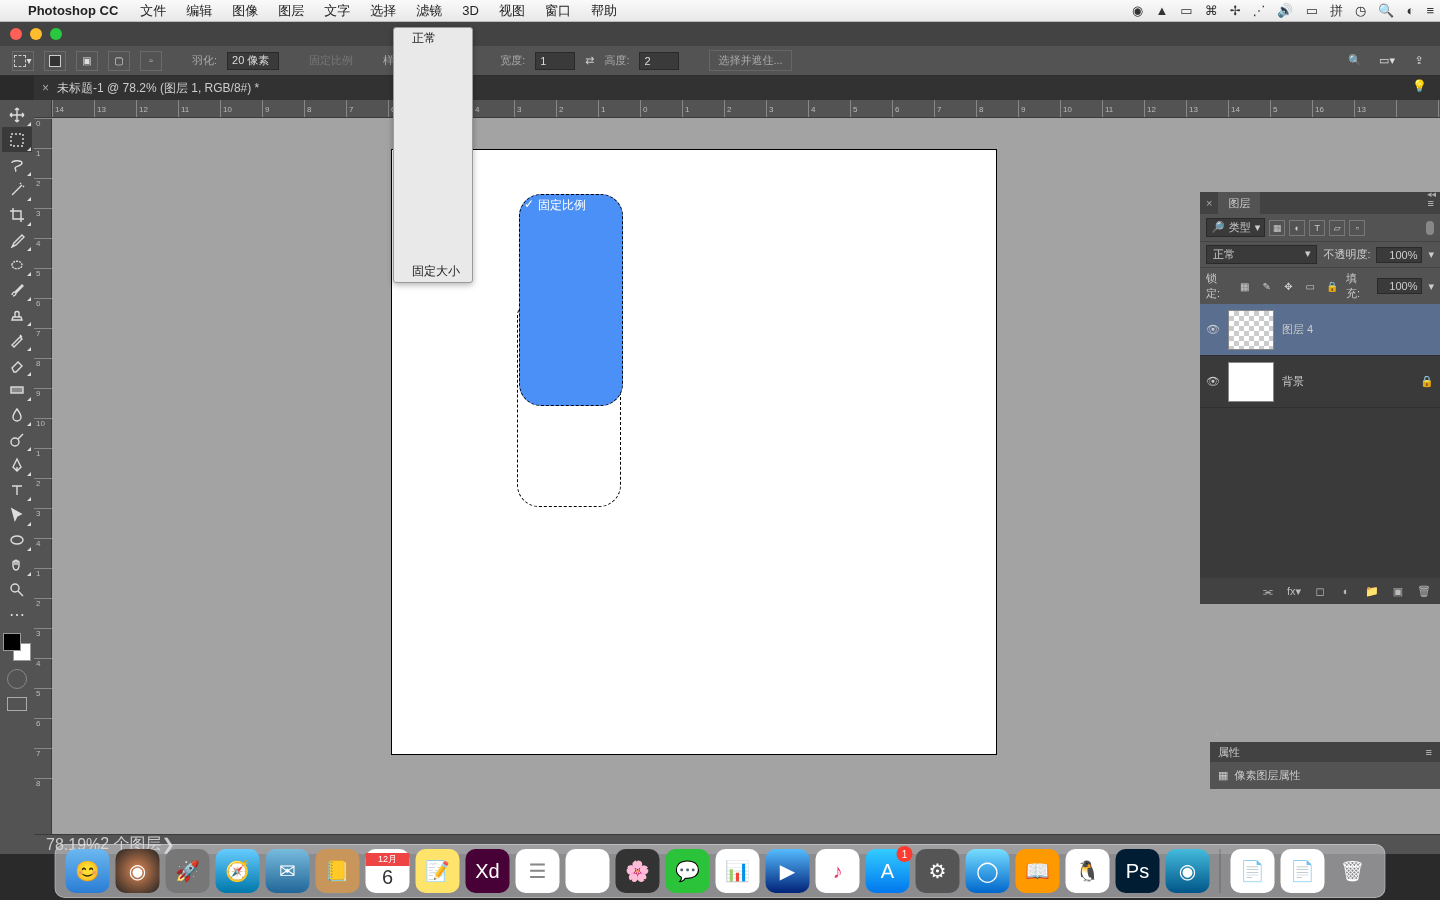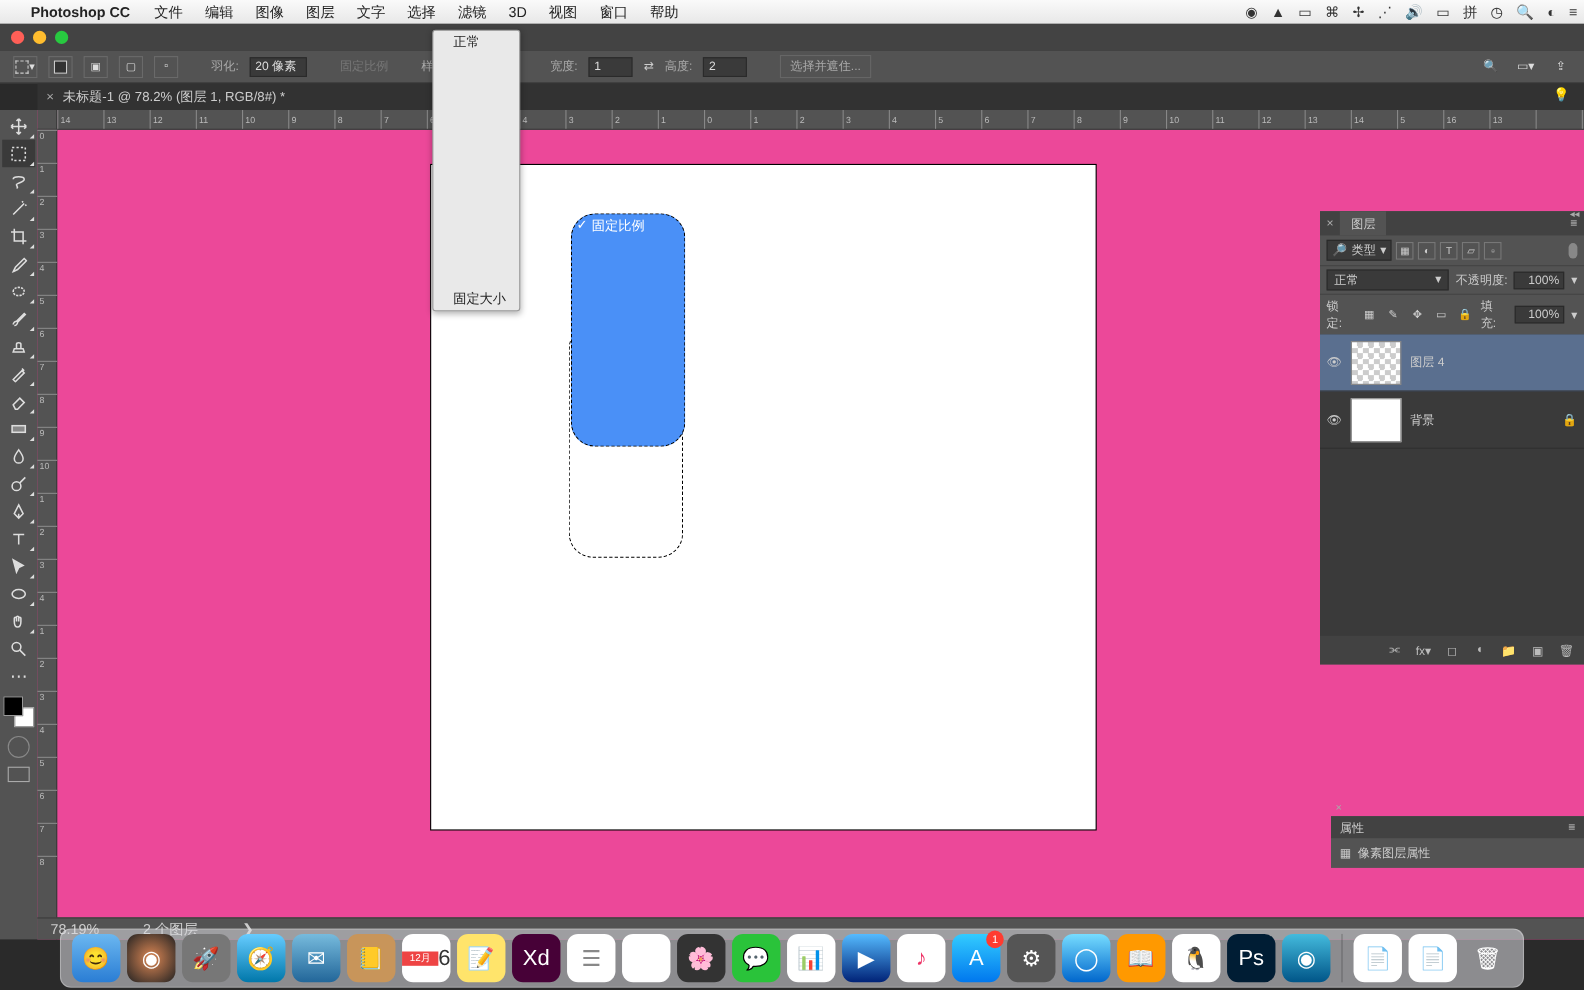--- a/index.html
+++ b/index.html
@@ -48,21 +48,21 @@
 .tool.active { background:#3a3a3a; }
 .tool svg { width:16px; height:16px; stroke:#ddd; fill:none; stroke-width:1.4; }
 .tool .tri { position:absolute; right:1px; bottom:1px; width:0; height:0; border-right:4px solid #ddd; border-top:4px solid transparent; }
 .swatches { margin-top:6px; position:relative; width:28px; height:28px; }
 .swatches .fg{position:absolute;left:0;top:0;width:18px;height:18px;background:#000;border:1px solid #999}
 .swatches .bg{position:absolute;right:0;bottom:0;width:18px;height:18px;background:#fff;border:1px solid #999}
 .qm{margin-top:8px;width:20px;height:20px;border:1px solid #888;border-radius:50%}
 .scrn{margin-top:8px;width:20px;height:14px;border:1px solid #aaa}
 
 
-.work { position:absolute; top:100px; left:34px; right:0; bottom:46px; background:#ec4899; }
+.work { position:absolute; top:100px; left:34px; right:0; bottom:46px; background:#a3a3a3; }
 .ruler-h { position:absolute; top:0; left:18px; right:0; height:18px; background:#535353; border-bottom:1px solid #3a3a3a; overflow:hidden; }
 .ruler-v { position:absolute; top:18px; left:0; width:18px; bottom:0; background:#535353; border-right:1px solid #3a3a3a; }
 .ruler-corner{position:absolute;top:0;left:0;width:18px;height:18px;background:#535353;border-right:1px solid #3a3a3a;border-bottom:1px solid #3a3a3a}
 .tick { position:absolute; top:0; height:18px; border-left:1px solid #888; font-size:8px; color:#bbb; padding-left:2px; padding-top:5px; }
 .tickv{position:absolute;left:0;width:18px;border-top:1px solid #888;font-size:8px;color:#bbb;padding-left:2px}
 .canvas-wrap { position:absolute; top:18px; left:18px; right:0; bottom:0; overflow:hidden; }
 .canvas { position:absolute; top:32px; left:340px; width:604px; height:604px; background:#fff; box-shadow:0 0 0 1px #000; }
 .sel { position:absolute; left:125px; top:145px; width:104px; height:212px; border:1px dashed #000; border-radius:22px; }
 .cursor { position:absolute; left:508px; top:74px; font-size:14px; color:#000; pointer-events:none; }
 
@@ -88,21 +88,21 @@
 .layer-empty{height:170px;background:#3a3a3a}
 .panel-footer{height:26px;background:#424242;display:flex;align-items:center;justify-content:flex-end;gap:10px;padding:0 8px}
 .pf-ico{width:16px;height:16px;display:flex;align-items:center;justify-content:center;color:#bbb;font-size:11px}
 .pnl-collapse{position:absolute;top:-3px;right:4px;font-size:9px;color:#aaa}
 
 
 .props { position:absolute; top:742px; right:0; width:230px; background:#535353; font-size:11px; color:#ccc; }
 .props .x{position:absolute;left:4px;top:-13px;color:#aaa;font-size:10px}
 .props .tabbar{height:20px;background:#424242;display:flex;align-items:center;padding:0 8px;justify-content:space-between}
 .props .body{padding:6px 8px;display:flex;align-items:center;gap:6px}
-.status-inner{position:absolute;left:34px;bottom:46px;right:0;height:20px;background:#535353;display:flex;align-items:center;gap:40px;padding:0 12px;font-size:13px;color:#ccc;border-top:1px solid #3a3a3a}
+.status-inner{position:absolute;left:34px;bottom:46px;right:0;height:20px;background:#535353;display:flex;align-items:center;padding:0 12px;font-size:16px;color:#ccc;border-top:1px solid #3a3a3a}
 
 
 .dock { position:absolute; bottom:2px; left:50%; transform:translateX(-50%); height:54px; background:rgba(220,220,225,.55); border-radius:10px; display:flex; align-items:center; gap:6px; padding:4px 10px; border:1px solid rgba(255,255,255,.3); }
 .dock .app{width:44px;height:44px;border-radius:10px;background:linear-gradient(#7aa8e6,#3d6db8);display:flex;align-items:center;justify-content:center;font-size:20px;color:#fff;position:relative}
 .dock .sep{width:1px;height:44px;background:rgba(0,0,0,.25);margin:0 4px}
 .dock .badge{position:absolute;top:-3px;right:-3px;width:16px;height:16px;border-radius:50%;background:#ff3b30;color:#fff;font-size:10px;display:flex;align-items:center;justify-content:center}
 
 </style>
 </head>
 <body>
@@ -469,21 +469,21 @@
   <span>❯</span>
 </div>
 
 <div class="dock">
   <div class="app" style="background:linear-gradient(#6bb7f0,#2a7dd4)">😊</div>
   <div class="app" style="background:radial-gradient(#d85,#222)">◉</div>
   <div class="app" style="background:#777">🚀</div>
   <div class="app" style="background:linear-gradient(#6cf,#07a)">🧭</div>
   <div class="app" style="background:linear-gradient(#7bd,#269)">✉</div>
   <div class="app" style="background:#c8955a">📒</div>
-  <div class="app" style="background:#fff;color:#e33;flex-direction:row;font-size:9px">
+  <div class="app" style="background:#fff;color:#e33;flex-direction:column;font-size:9px">
       <div style="background:#e44;color:#fff;width:100%;text-align:center">12月</div>
       <div style="color:#333;font-size:20px">6</div>
     </div>
   <div class="app" style="background:#ffe46b;color:#b90">📝</div>
   <div class="app" style="background:#470137">Xd</div>
   <div class="app" style="background:#fff;color:#888">☰</div>
   <div class="app" style="background:#fff">🗺</div>
   <div class="app" style="background:#333">🌸</div>
   <div class="app" style="background:#2ac33a">💬</div>
   <div class="app" style="background:#fff;color:#39f">📊</div>

